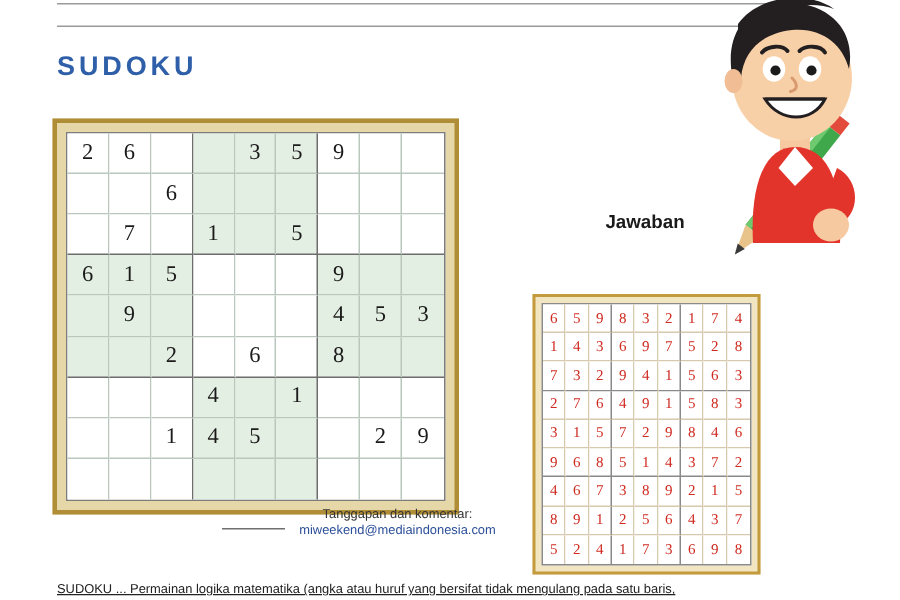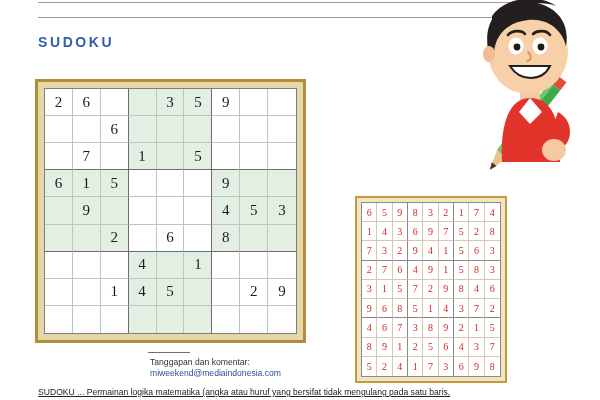--- a/index.html
+++ b/index.html
@@ -43,21 +43,21 @@
     width: 474px;
     height: 1px;
     background: #9a9a9a;
   }
 
   
   .section-title {
     position: absolute;
     left: 38px;
     top: 34px;
-    font-size: 14px;
+    font-size: 18px;
     font-weight: bold;
     letter-spacing: 2.6px;
     color: #2f5fa8;
   }
 
   
   .puzzle-frame {
     position: absolute;
     left: 35px;
     top: 79px;
@@ -101,22 +101,23 @@
     position: absolute;
     left: 148px;
     top: 352px;
     width: 42px;
     height: 1px;
     background: #6f6f6f;
   }
   .caption {
     position: absolute;
     left: 150px;
-    top: 357px;
+    top: 337px;
     width: 230px;
+    text-align: center;
     font-size: 8.6px;
     line-height: 11px;
     color: #333333;
   }
   .caption .mail { color: #2c4f99; }
 
   
   .answer-label {
     position: absolute;
     left: 355px;
@@ -285,20 +286,21 @@
     </div>
 </div>
 
 <div class="caption-rule"></div>
 <div class="caption">
   <div>Tanggapan dan komentar:</div>
   <div class="mail">miweekend@mediaindonesia.com</div>
 </div>
 
 <div class="answer-label">
+  <div>Jawaban</div>
 </div>
 
 <div class="answer-frame">
   <div class="answer-grid" id="answer-grid">
       <div class="acell">6</div>
       <div class="acell">5</div>
       <div class="acell rb">9</div>
       <div class="acell">8</div>
       <div class="acell">3</div>
       <div class="acell rb">2</div>

